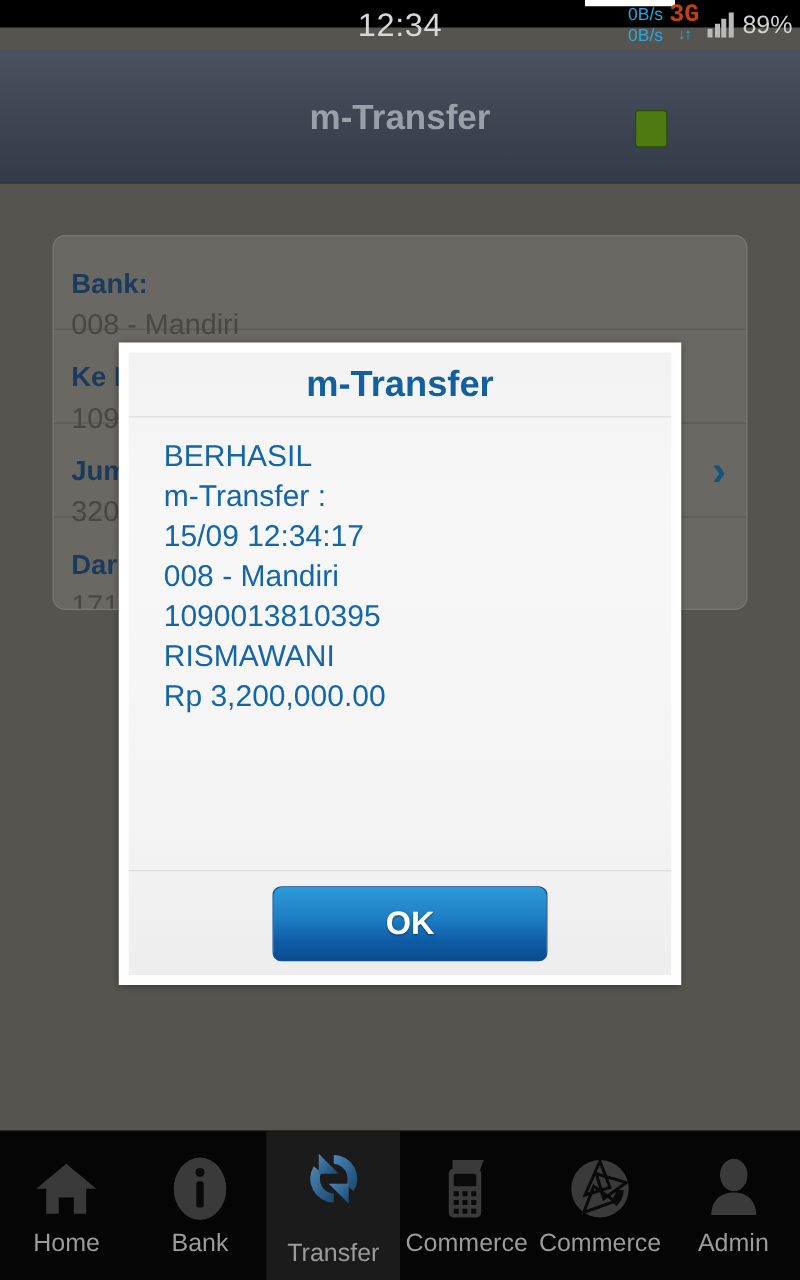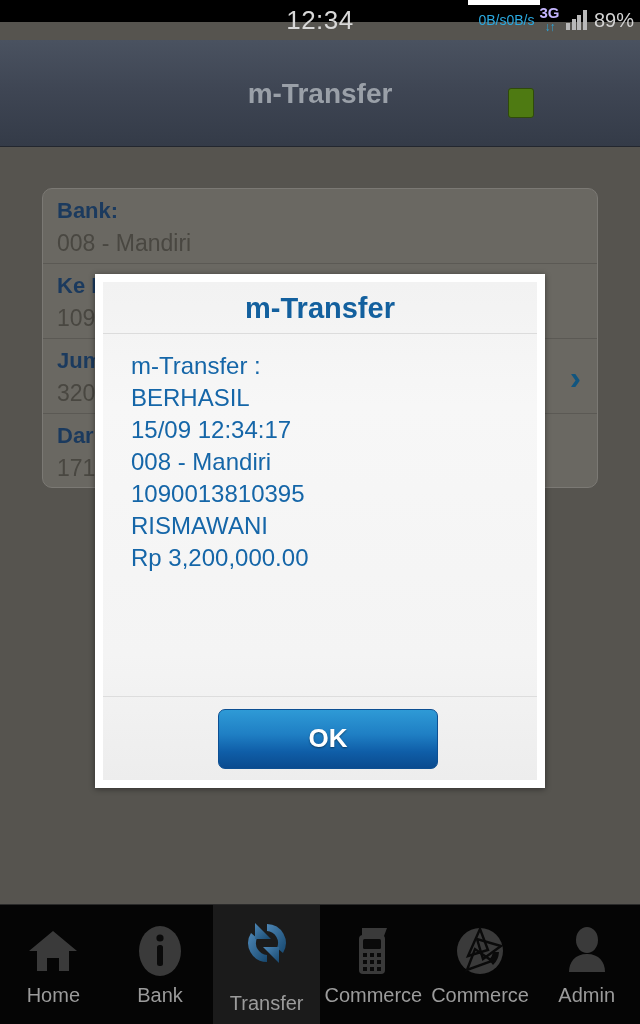--- a/index.html
+++ b/index.html
@@ -19,23 +19,23 @@
   #notif-strip { position:absolute; top:0; left:468px; width:72px; height:5px; background:#fff; }
   #status-time {
     position:absolute; left:0; top:0; width:640px; height:40px;
     line-height:40px; text-align:center; font-size:26px; color:#d8d8d8;
     letter-spacing:.5px;
   }
   #status-right {
     position:absolute; right:6px; top:2px; height:36px;
     display:flex; align-items:center; gap:5px;
   }
-  .net-rates { display:flex; flex-direction:row; line-height:17px; font-size:14px; color:#2aa9e0; }
+  .net-rates { display:flex; flex-direction:column; line-height:17px; font-size:14px; color:#2aa9e0; }
   .gen-box { display:flex; flex-direction:column; align-items:center; line-height:15px; }
-  .gen-label { font-size:15px; font-weight:bold; color:#c4b5fd; }
+  .gen-label { font-size:20px; font-weight:bold; color:#c2410c;font-family:Liberation Mono, monospace; }
   .gen-arrows { font-size:12px; color:#2aa9e0; letter-spacing:-1px; }
   .signal { display:flex; align-items:flex-end; gap:1.5px; height:20px; margin:0 2px; }
   .signal i { display:block; width:4px; background:#b9b9b9; }
   .signal i:nth-child(1){height:7px;} .signal i:nth-child(2){height:11px;}
   .signal i:nth-child(3){height:15px;} .signal i:nth-child(4){height:20px;}
   #battery-pct { font-size:20px; color:#d2d2d2; }
 
   
   #appbar {
     position:absolute; top:40px; left:0; width:640px; height:107px;
@@ -60,21 +60,21 @@
   }
 
   
   #content { position:absolute; top:147px; left:0; width:640px; height:757px; background:#56544f; }
   #form-card {
     position:absolute; left:42px; top:41px; width:556px; height:300px;
     background:#6a6862; border:1px solid #7b7974; border-radius:10px; overflow:hidden;
   }
   .form-row { position:relative; height:75px; border-bottom:1px solid #5b5954; padding:7px 0 0 14px; }
   .form-row:last-child { border-bottom:none; }
-  .row-label { font-size:22px; font-weight:bold; color:#1b3a5e; line-height:30px; }
+  .row-label { font-size:22px; font-weight:bold; color:#1b3a5e; line-height:30px;margin-top:16px; }
   .row-value { font-size:23px; color:#494741; line-height:34px; }
   .row-chevron {
     position:absolute; right:16px; top:22px;
     font-size:34px; font-weight:bold; color:#11557f; line-height:32px;
   }
 
   
   #dialog {
     position:absolute; left:95px; top:274px; width:450px; height:514px;
     background:#ffffff; padding:8px;
@@ -175,22 +175,22 @@
         <div class="row-value">1710</div>
       </div>
 
     </div>
   </div>
 
   <div id="dialog">
     <div id="dialog-inner">
       <div id="dialog-title">m-Transfer</div>
       <div id="dialog-body">
+        <div class="body-line">BERHASIL</div>
         <div class="body-line">m-Transfer :</div>
-        <div class="body-line">BERHASIL</div>
         <div class="body-line">15/09 12:34:17</div>
         <div class="body-line">008 - Mandiri</div>
         <div class="body-line">1090013810395</div>
         <div class="body-line">RISMAWANI</div>
         <div class="body-line">Rp 3,200,000.00</div>
       </div>
       <div id="dialog-footer">
         <div id="ok-button">OK</div>
       </div>
     </div>

